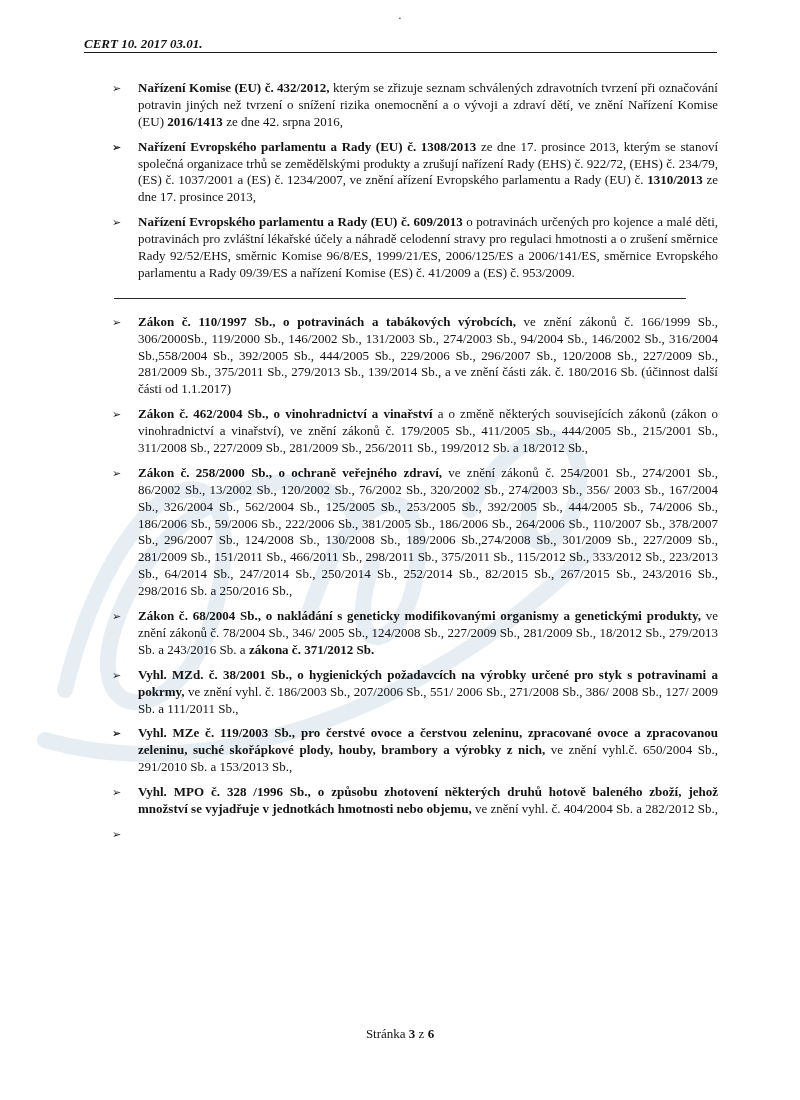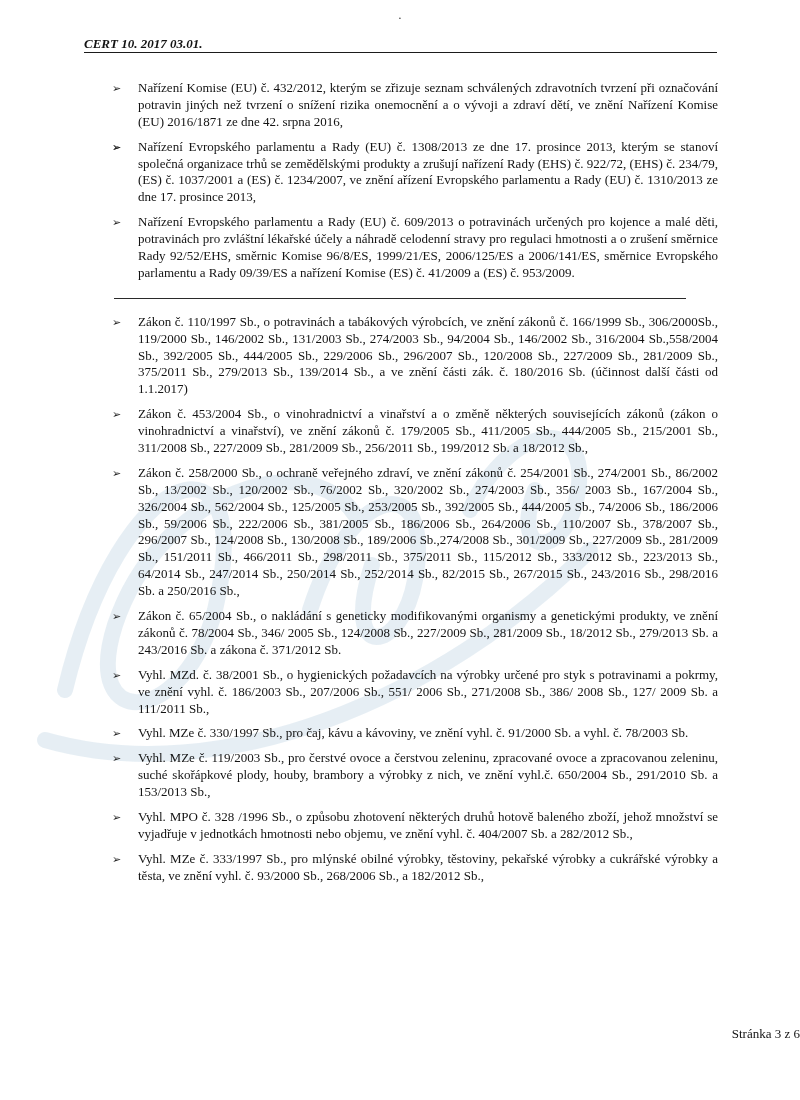--- a/index.html
+++ b/index.html
@@ -16,25 +16,25 @@
 
   .header { position:absolute; top:36px; left:84px; right:83px; z-index:2;
             text-align:left; font-size:13px; font-weight:bold; font-style:italic;
             border-bottom:1.5px solid #1b1b1b; }
 
   .content { position:absolute; top:80px; left:100px; width:618px; z-index:1; }
   ul.reg-list { list-style:none; }
   ul.reg-list li { position:relative; padding-left:38px; margin-bottom:8px;
                    font-size:13px; line-height:1.3; text-align:justify; }
   ul.reg-list li .bullet { position:absolute; left:12px; top:1px; font-size:11px; color:#222; }
-  .b { font-weight:normal; }
+  .b { font-weight:bold; }
 
   .divider { border:none; border-top:1.6px solid #2a2a2a; margin:16px 0 15px 14px; width:572px; }
 
-  .footer { position:absolute; left:0; right:0; top:1026px; text-align:right;
+  .footer { position:absolute; left:0; right:0; top:1026px; text-align:center;
             font-size:13px; z-index:2; }
 </style>
 </head>
 <body>
 
 <div class="sheet">
 
   <svg class="watermark" viewBox="0 0 620 540">
     <g fill="none" stroke="#a9c5d9" stroke-width="16" stroke-linecap="round">
       <path d="M 55 430 C 110 200, 250 160, 205 350 C 175 465, 70 475, 105 365 C 150 230, 300 185, 345 255"></path>
@@ -45,36 +45,36 @@
   </svg>
 
   <div class="top-mark">·</div>
 
   <div class="header">
     <span>CERT 10. 2017 03.01.</span>
   </div>
 
   <div class="content">
     <ul class="reg-list">
-        <li><span class="bullet">➢</span><span><span class="b">Nařízení Komise (EU) č. 432/2012,</span><span> kterým se zřizuje seznam schválených zdravotních tvrzení při označování potravin jiných než tvrzení o snížení rizika onemocnění a o vývoji a zdraví dětí, ve znění Nařízení Komise (EU) </span><span class="b">2016/1871</span><span> ze dne 42. srpna 2016,</span></span></li>
+        <li><span class="bullet">➢</span><span><span class="b">Nařízení Komise (EU) č. 432/2012,</span><span> kterým se zřizuje seznam schválených zdravotních tvrzení při označování potravin jiných než tvrzení o snížení rizika onemocnění a o vývoji a zdraví dětí, ve znění Nařízení Komise (EU) </span><span class="b">2016/1413</span><span> ze dne 42. srpna 2016,</span></span></li>
         <li><span class="bullet">➢</span></li>
         <li><span class="bullet">➢</span><span><span class="b">Nařízení Evropského parlamentu a Rady (EU) č. 1308/2013</span><span> ze dne 17. prosince 2013, kterým se stanoví společná organizace trhů se zemědělskými produkty a zrušují nařízení Rady (EHS) č. 922/72, (EHS) č. 234/79, (ES) č. 1037/2001 a (ES) č. 1234/2007, ve znění ařízení Evropského parlamentu a Rady (EU) č. </span><span class="b">1310/2013</span><span> ze dne 17. prosince 2013,</span></span></li>
         <li><span class="bullet">➢</span><span><span class="b">Nařízení Evropského parlamentu a Rady (EU) č. 609/2013</span><span> o potravinách určených pro kojence a malé děti, potravinách pro zvláštní lékařské účely a náhradě celodenní stravy pro regulaci hmotnosti a o zrušení směrnice Rady 92/52/EHS, směrnic Komise 96/8/ES, 1999/21/ES, 2006/125/ES a 2006/141/ES, směrnice Evropského parlamentu a Rady 09/39/ES a nařízení Komise (ES) č. 41/2009 a (ES) č. 953/2009.</span></span></li>
       </ul>
     <hr class="divider">
     <ul class="reg-list">
         <li><span class="bullet">➢</span><span><span class="b">Zákon č. 110/1997 Sb., o potravinách a tabákových výrobcích,</span><span> ve znění zákonů č. 166/1999 Sb., 306/2000Sb., 119/2000 Sb., 146/2002 Sb., 131/2003 Sb., 274/2003 Sb., 94/2004 Sb., 146/2002 Sb., 316/2004 Sb.,558/2004 Sb., 392/2005 Sb., 444/2005 Sb., 229/2006 Sb., 296/2007 Sb., 120/2008 Sb., 227/2009 Sb., 281/2009 Sb., 375/2011 Sb., 279/2013 Sb., 139/2014 Sb., a ve znění části zák. č. 180/2016 Sb. (účinnost další části od 1.1.2017)</span></span></li>
-        <li><span class="bullet">➢</span><span><span class="b">Zákon č. 453/2004 Sb., o vinohradnictví a vinařství</span><span> a o změně některých souvisejících zákonů (zákon o vinohradnictví a vinařství), ve znění zákonů č. 179/2005 Sb., 411/2005 Sb., 444/2005 Sb., 215/2001 Sb., 311/2008 Sb., 227/2009 Sb., 281/2009 Sb., 256/2011 Sb., 199/2012 Sb. a 18/2012 Sb.,</span></span></li>
+        <li><span class="bullet">➢</span><span><span class="b">Zákon č. 462/2004 Sb., o vinohradnictví a vinařství</span><span> a o změně některých souvisejících zákonů (zákon o vinohradnictví a vinařství), ve znění zákonů č. 179/2005 Sb., 411/2005 Sb., 444/2005 Sb., 215/2001 Sb., 311/2008 Sb., 227/2009 Sb., 281/2009 Sb., 256/2011 Sb., 199/2012 Sb. a 18/2012 Sb.,</span></span></li>
         <li><span class="bullet">➢</span><span><span class="b">Zákon č. 258/2000 Sb., o ochraně veřejného zdraví,</span><span> ve znění zákonů č. 254/2001 Sb., 274/2001 Sb., 86/2002 Sb., 13/2002 Sb., 120/2002 Sb., 76/2002 Sb., 320/2002 Sb., 274/2003 Sb., 356/ 2003 Sb., 167/2004 Sb., 326/2004 Sb., 562/2004 Sb., 125/2005 Sb., 253/2005 Sb., 392/2005 Sb., 444/2005 Sb., 74/2006 Sb., 186/2006 Sb., 59/2006 Sb., 222/2006 Sb., 381/2005 Sb., 186/2006 Sb., 264/2006 Sb., 110/2007 Sb., 378/2007 Sb., 296/2007 Sb., 124/2008 Sb., 130/2008 Sb., 189/2006 Sb.,274/2008 Sb., 301/2009 Sb., 227/2009 Sb., 281/2009 Sb., 151/2011 Sb., 466/2011 Sb., 298/2011 Sb., 375/2011 Sb., 115/2012 Sb., 333/2012 Sb., 223/2013 Sb., 64/2014 Sb., 247/2014 Sb., 250/2014 Sb., 252/2014 Sb., 82/2015 Sb., 267/2015 Sb., 243/2016 Sb., 298/2016 Sb. a 250/2016 Sb.,</span></span></li>
-        <li><span class="bullet">➢</span><span><span class="b">Zákon č. 65/2004 Sb., o nakládání s geneticky modifikovanými organismy a genetickými produkty,</span><span> ve znění zákonů č. 78/2004 Sb., 346/ 2005 Sb., 124/2008 Sb., 227/2009 Sb., 281/2009 Sb., 18/2012 Sb., 279/2013 Sb. a 243/2016 Sb. a </span><span class="b">zákona č. 371/2012 Sb.</span></span></li>
+        <li><span class="bullet">➢</span><span><span class="b">Zákon č. 68/2004 Sb., o nakládání s geneticky modifikovanými organismy a genetickými produkty,</span><span> ve znění zákonů č. 78/2004 Sb., 346/ 2005 Sb., 124/2008 Sb., 227/2009 Sb., 281/2009 Sb., 18/2012 Sb., 279/2013 Sb. a 243/2016 Sb. a </span><span class="b">zákona č. 371/2012 Sb.</span></span></li>
         <li><span class="bullet">➢</span><span><span class="b">Vyhl. MZd. č. 38/2001 Sb., o hygienických požadavcích na výrobky určené pro styk s potravinami a pokrmy,</span><span> ve znění vyhl. č. 186/2003 Sb., 207/2006 Sb., 551/ 2006 Sb., 271/2008 Sb., 386/ 2008 Sb., 127/ 2009 Sb. a  111/2011 Sb.,</span></span></li>
-        <li><span class="bullet">➢</span><span><span class="b">Vyhl. MZe č. 330/1997 Sb., pro čaj, kávu a kávoviny,</span><span> ve znění vyhl. č. 91/2000 Sb. a vyhl. č. 78/2003 Sb.</span></span></li>
+        <li><span class="bullet">➢</span></li>
         <li><span class="bullet">➢</span><span><span class="b">Vyhl. MZe č. 119/2003 Sb., pro čerstvé ovoce a čerstvou zeleninu, zpracované ovoce a zpracovanou zeleninu, suché skořápkové plody, houby, brambory a výrobky z nich,</span><span> ve znění vyhl.č. 650/2004 Sb., 291/2010 Sb. a 153/2013 Sb.,</span></span></li>
-        <li><span class="bullet">➢</span><span><span class="b">Vyhl. MPO č. 328 /1996 Sb., o způsobu zhotovení některých druhů hotově baleného zboží, jehož množství se vyjadřuje v jednotkách hmotnosti nebo objemu,</span><span> ve znění vyhl. č. 404/2007 Sb. a 282/2012 Sb.,</span></span></li>
-        <li><span class="bullet">➢</span><span><span class="b">Vyhl. MZe č. 333/1997 Sb., pro mlýnské obilné výrobky, těstoviny, pekařské výrobky a cukrářské výrobky a těsta,</span><span> ve znění vyhl. č. 93/2000 Sb., 268/2006 Sb., a 182/2012 Sb.,</span></span></li>
+        <li><span class="bullet">➢</span><span><span class="b">Vyhl. MPO č. 328 /1996 Sb., o způsobu zhotovení některých druhů hotově baleného zboží, jehož množství se vyjadřuje v jednotkách hmotnosti nebo objemu,</span><span> ve znění vyhl. č. 404/2004 Sb. a 282/2012 Sb.,</span></span></li>
+        <li><span class="bullet">➢</span></li>
       </ul>
   </div>
 
   <div class="footer">
     <span><span>Stránka </span><span class="b">3</span><span> z </span><span class="b">6</span></span>
   </div>
 
 </div>
 
 </body></html>

